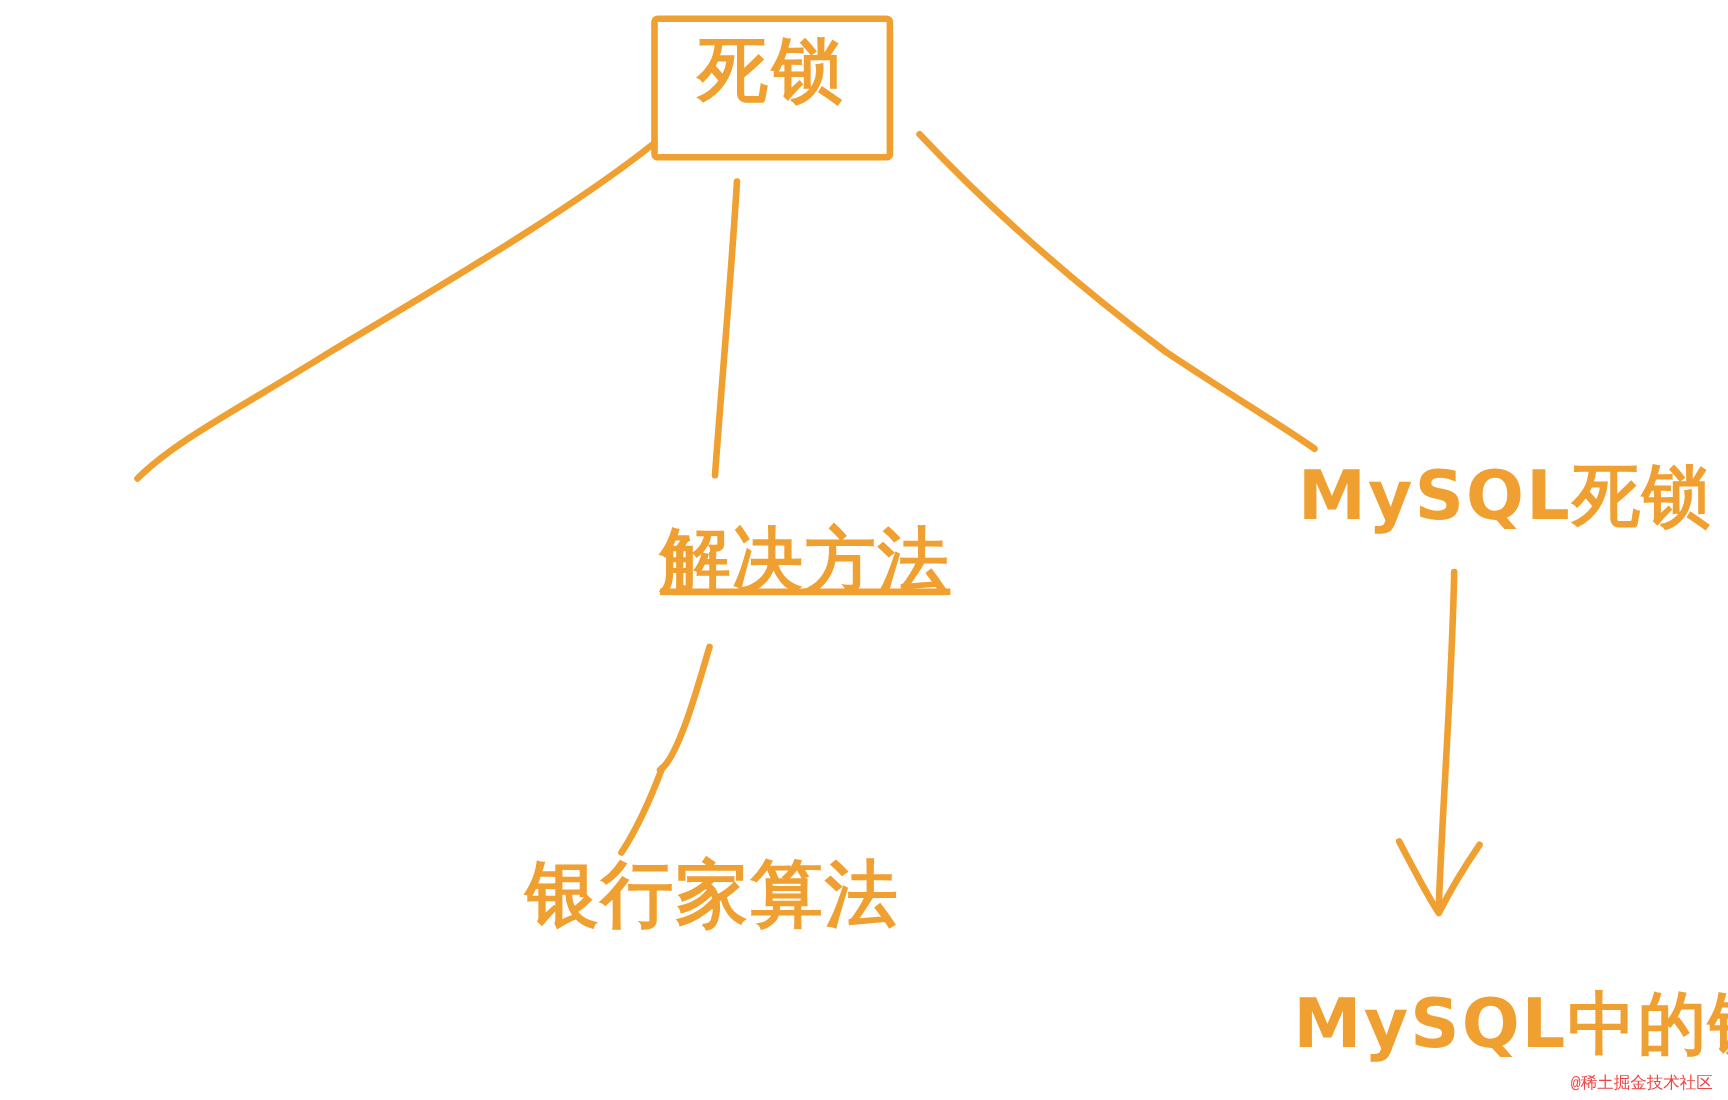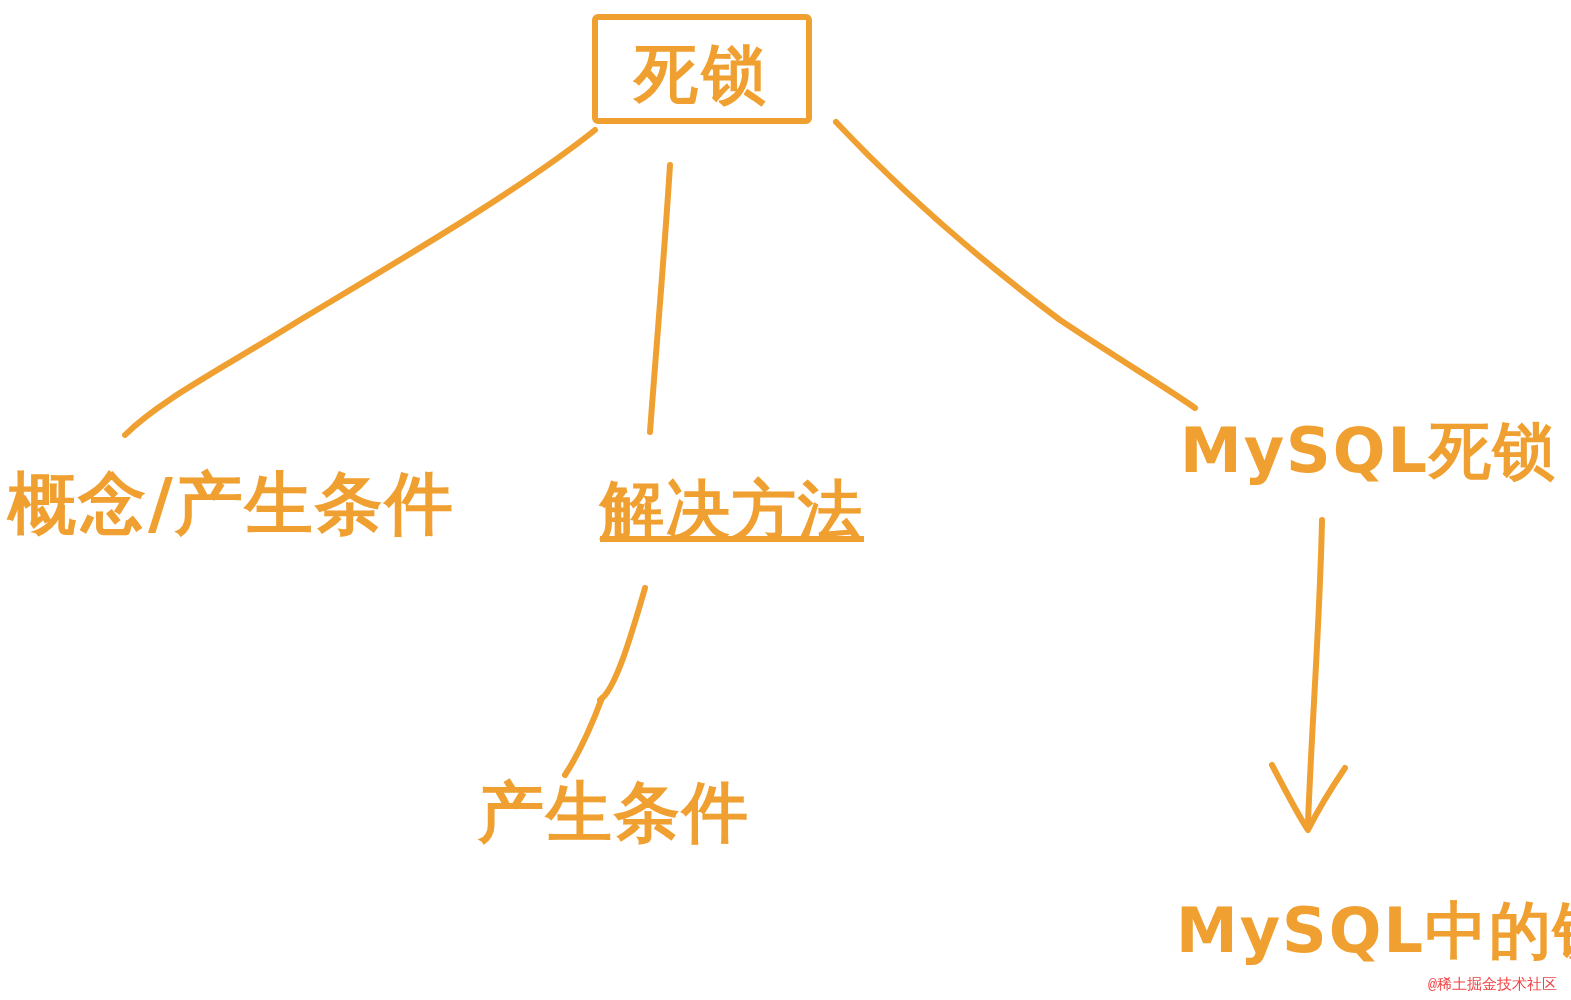--- a/index.html
+++ b/index.html
@@ -33,26 +33,26 @@
       font-weight: bold;
       white-space: nowrap;
       line-height: 1;
       letter-spacing: 2px;
     }
     .root-box {
       position: absolute;
       left: 592px;
       top: 14px;
       width: 220px;
-      height: 110px;
+      height: 132px;
       border: 6px solid #f0a030;
       border-radius: 6px;
       box-sizing: border-box;
       display: flex;
-      align-items: flex-end;
+      align-items: flex-start;
       justify-content: center;
     }
     .root-label {
       color: #f0a030;
       font-size: 64px;
       font-weight: bold;
       letter-spacing: 4px;
       font-family: "DejaVu Sans", sans-serif;
     }
     .n-concept { left: 8px;    top: 470px; font-size: 68px; }
@@ -91,20 +91,19 @@
       <path d="M1322,520 C1320,620 1312,720 1308,823"></path>
       <path d="M1272,765 C1285,790 1298,815 1308,830 C1318,810 1330,790 1345,768"></path>
 
     </g>
   </svg>
 
   <div class="root-box">
     <span class="root-label">死锁</span>
   </div>
 
-  <div class="node n-concept">概念/产生条件</div>
   <div class="node n-solve">解决方法</div>
-  <div class="node n-banker">产生条件</div>
+  <div class="node n-banker">银行家算法</div>
   <div class="node n-mysql-dl">MySQL死锁</div>
   <div class="node n-mysql-lk">MySQL中的锁</div>
 
   <div class="watermark">@稀土掘金技术社区</div>
 </div>
 
 </body></html>

